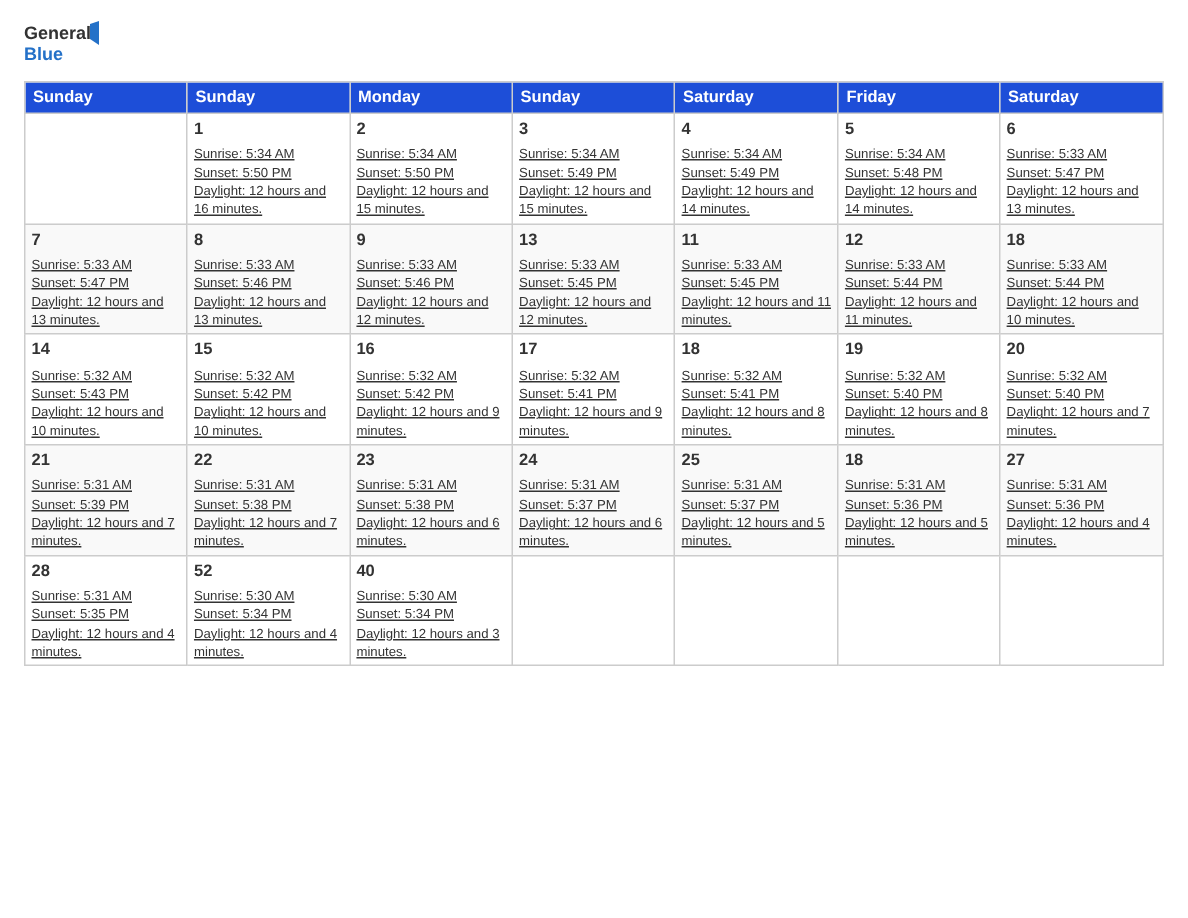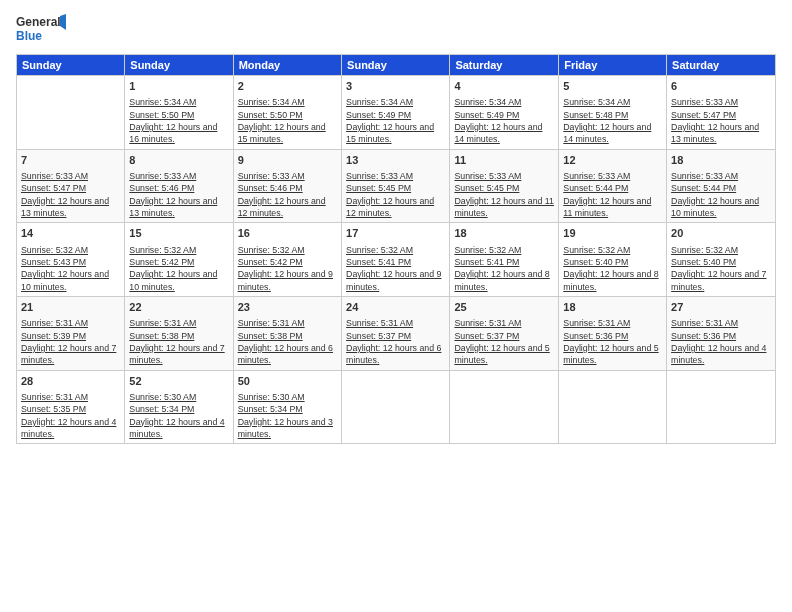--- a/index.html
+++ b/index.html
@@ -230,21 +230,21 @@
         <tr class="row-bg-odd">
           <td>
             <span class="day-number">28</span>
             <div class="cell-content">Sunrise: 5:31 AM<br>Sunset: 5:35 PM<br>Daylight: 12 hours and 4 minutes.</div>
           </td>
           <td>
             <span class="day-number">52</span>
             <div class="cell-content">Sunrise: 5:30 AM<br>Sunset: 5:34 PM<br>Daylight: 12 hours and 4 minutes.</div>
           </td>
           <td>
-            <span class="day-number">50</span>
+            <span class="day-number">40</span>
             <div class="cell-content">Sunrise: 5:30 AM<br>Sunset: 5:34 PM<br>Daylight: 12 hours and 3 minutes.</div>
           </td>
           <td></td>
           <td></td>
           <td></td>
           <td></td>
         </tr>
       </tbody>
   </table>
 </div>

